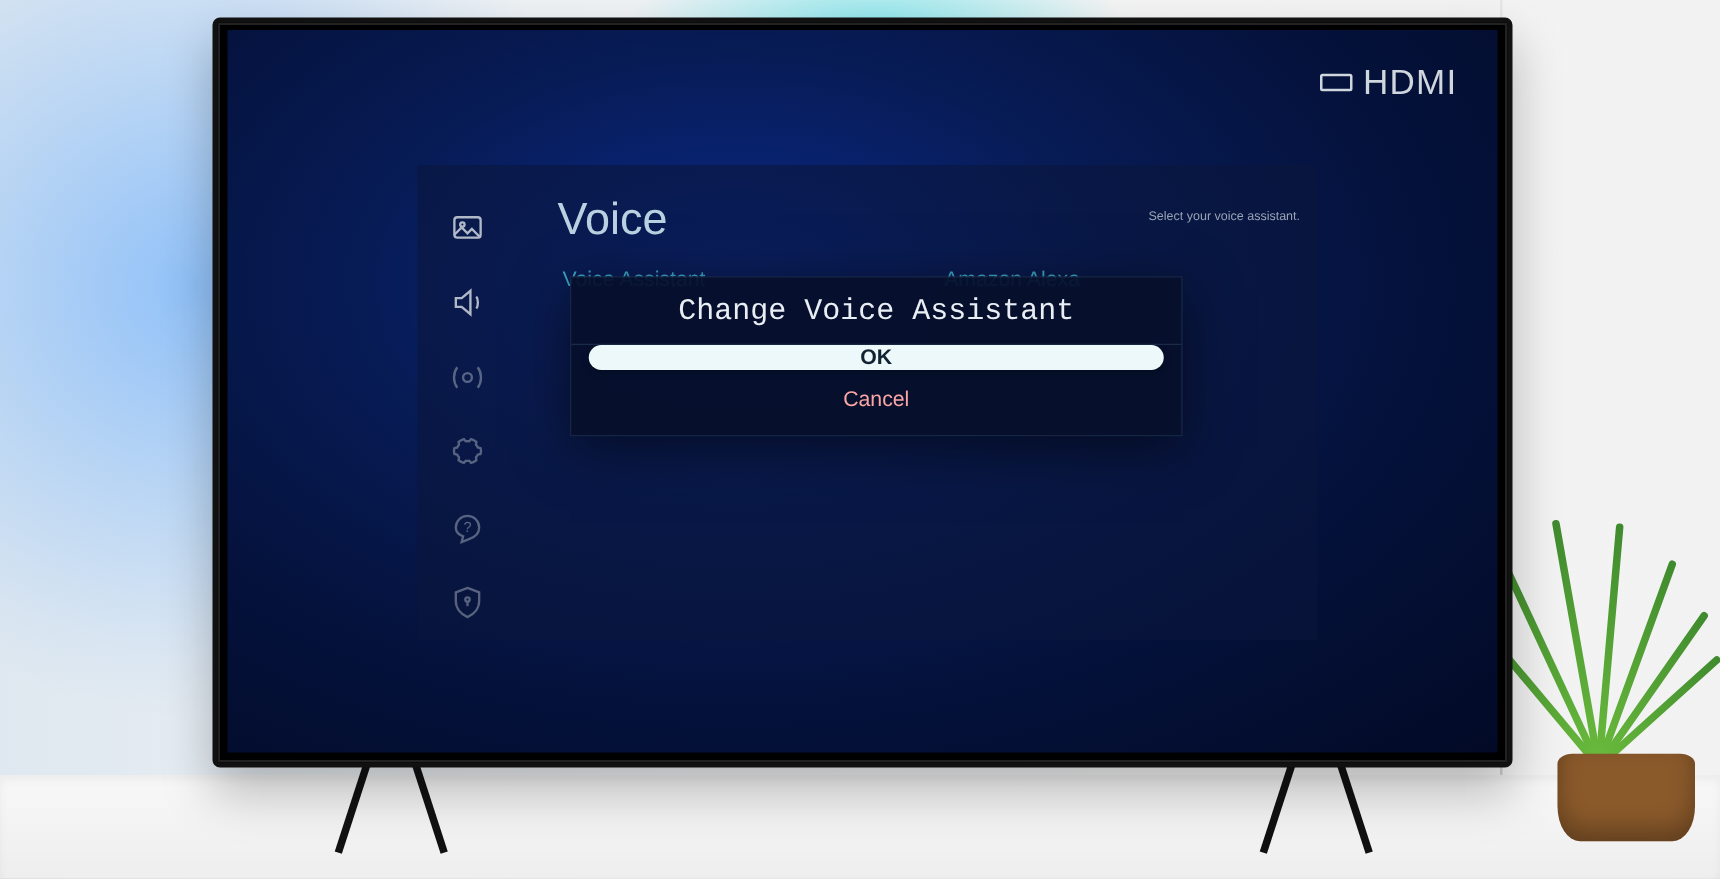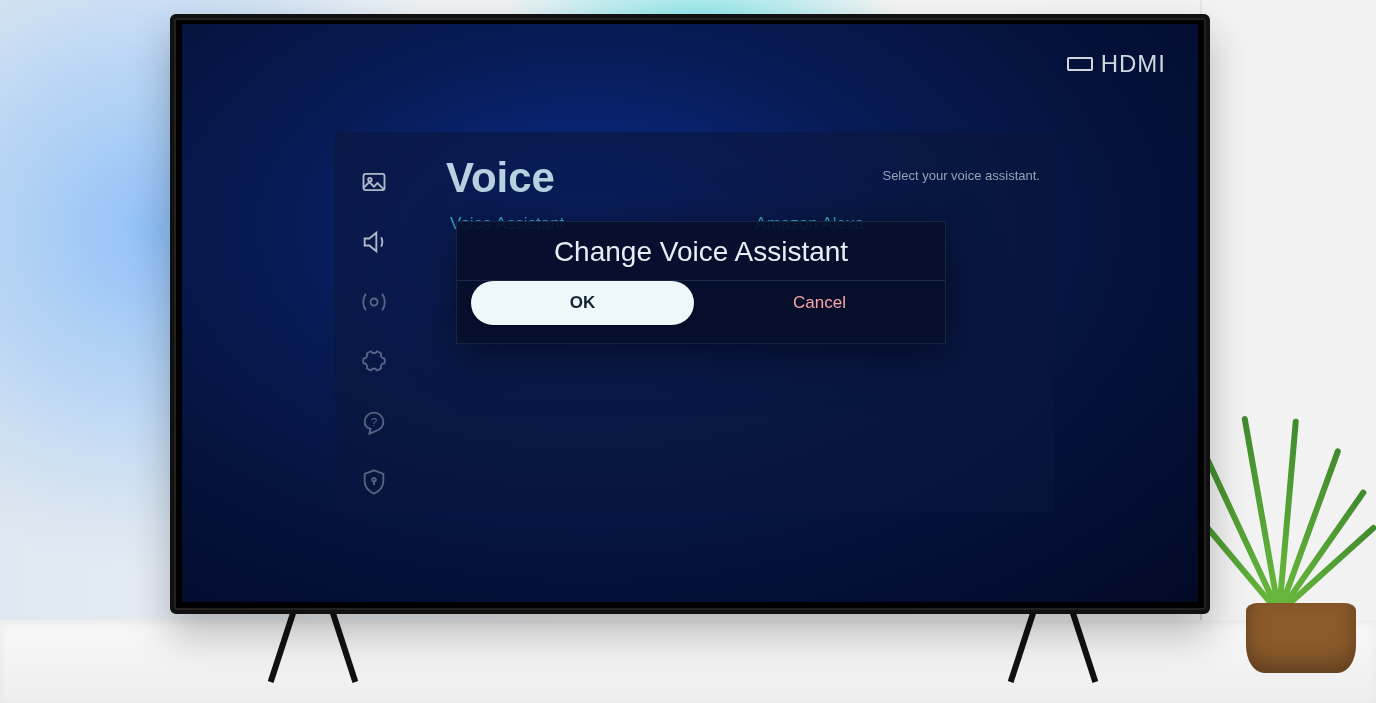--- a/index.html
+++ b/index.html
@@ -91,21 +91,21 @@
     position: absolute;
     left: 8px; top: 6px; right: 8px; bottom: 8px;
     background: radial-gradient(ellipse at 40% 35%, #0a2a8a 0%, #071b55 35%, #04113a 65%, #020a26 100%);
     overflow: hidden;
   }
   .hdmi-badge {
     position: absolute;
     top: 26px; right: 32px;
     display: flex; align-items: center; gap: 8px;
     color: #cfd6de;
-    font-size: 24px;
+    font-size: 28px;
     letter-spacing: 1px;
   }
   .hdmi-badge .port-icon {
     width: 26px; height: 14px;
     border: 2px solid #cfd6de;
     border-radius: 2px;
     position: relative;
   }
 
   
@@ -113,29 +113,29 @@
     position: absolute;
     left: 152px; top: 108px;
     width: 720px; height: 380px;
     background: rgba(10, 22, 60, 0.60);
     border-radius: 2px;
   }
   .panel-header {
     position: absolute;
     left: 112px; top: 22px;
     color: #b9d2e2;
-    font-size: 42px;
-    font-weight: 700;
+    font-size: 36px;
+    font-weight: 400;
     text-align: center;
   }
   .panel-hint {
     position: absolute;
     right: 14px; top: 36px;
     color: #98a3b5;
-    font-size: 13px;
+    font-size: 10px;
   }
   .panel-row {
     position: absolute;
     left: 116px; top: 82px;
     right: 20px;
     display: flex;
     justify-content: space-between;
     color: #3aa6c6;
     font-size: 17px;
     font-weight: 500;
@@ -164,34 +164,36 @@
     position: absolute;
     left: 274px; top: 197px;
     width: 490px;
     background: rgba(6, 16, 44, 0.94);
     border: 1px solid rgba(120,160,200,0.15);
     box-shadow: 0 10px 40px rgba(0,0,0,0.5);
   }
   .dialog-title {
     text-align: center;
     color: #e8eef4;
-    font-size: 28px;
+    font-size: 24px;
     padding: 14px 0 12px;
     border-bottom: 1px solid rgba(120,160,200,0.18);
+    font-family: Liberation Mono, monospace;
   }
   .dialog-body {
     text-align: center;
     color: #d2d9e2;
     font-size: 15px;
     padding: 34px 20px 30px;
   }
   .dialog-actions {
     display: flex;
     gap: 14px;
     padding: 0 14px 18px;
+    flex-direction: column;
   }
   .btn {
     flex: 1;
     height: 44px;
     border-radius: 22px;
     display: flex;
     align-items: center;
     justify-content: center;
     font-size: 17px;
     cursor: pointer;

